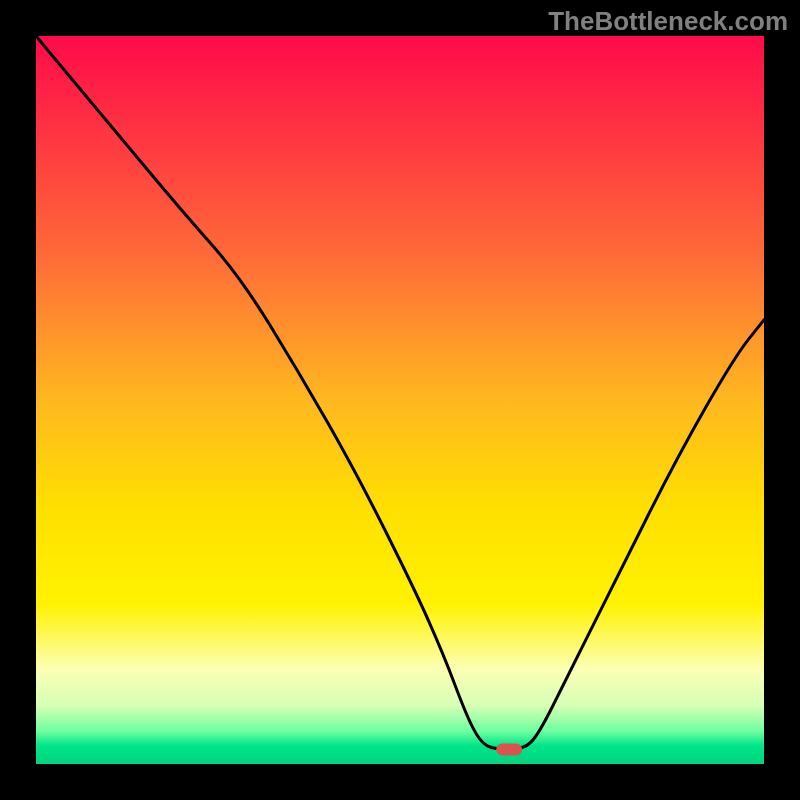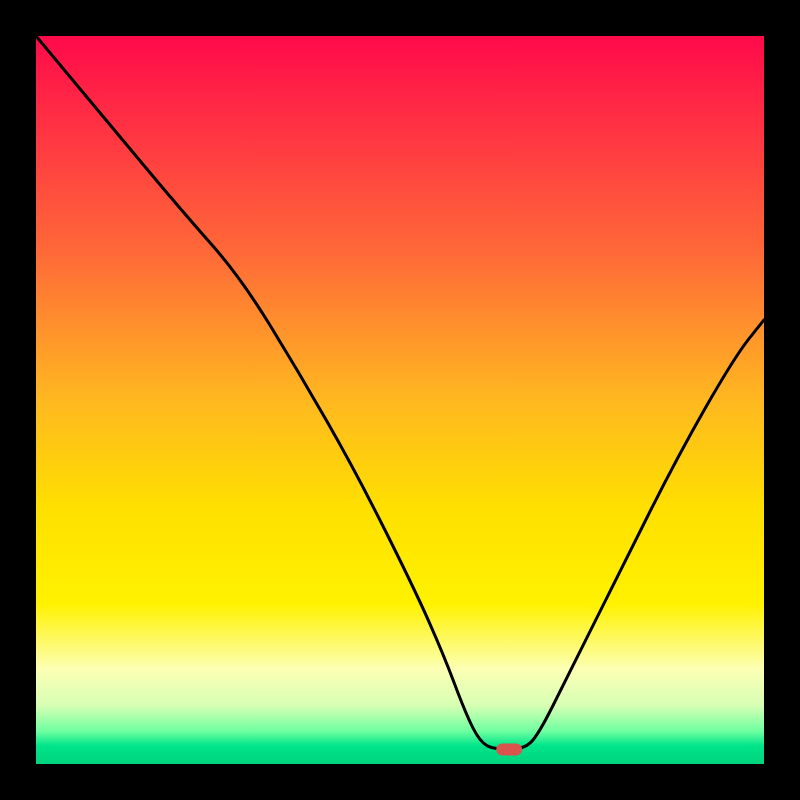--- a/index.html
+++ b/index.html
@@ -4,20 +4,21 @@
 <style>
   html,body{margin:0;padding:0;width:800px;height:800px;background:#000;}
   .chart-container{position:relative;width:800px;height:800px;background:#000;}
   .watermark{position:absolute;top:6px;right:12px;font-family:Arial,Helvetica,sans-serif;font-size:26px;font-weight:bold;color:#808080;}
   svg{display:block;}
 </style>
 </head>
 <body>
 
 <div class="chart-container">
+  <div class="watermark">TheBottleneck.com</div>
   <svg id="chart-svg" width="800" height="800" viewBox="0 0 800 800">
     <defs>
       <linearGradient id="bgGrad" x1="0" y1="0" x2="0" y2="1">
           <stop offset="0%" stop-color="#ff0a4a"></stop>
           <stop offset="30%" stop-color="#ff6a38"></stop>
           <stop offset="50%" stop-color="#ffb820"></stop>
           <stop offset="65%" stop-color="#ffe000"></stop>
           <stop offset="78%" stop-color="#fff200"></stop>
           <stop offset="87%" stop-color="#fcffb4"></stop>
           <stop offset="92%" stop-color="#d6ffb4"></stop>

